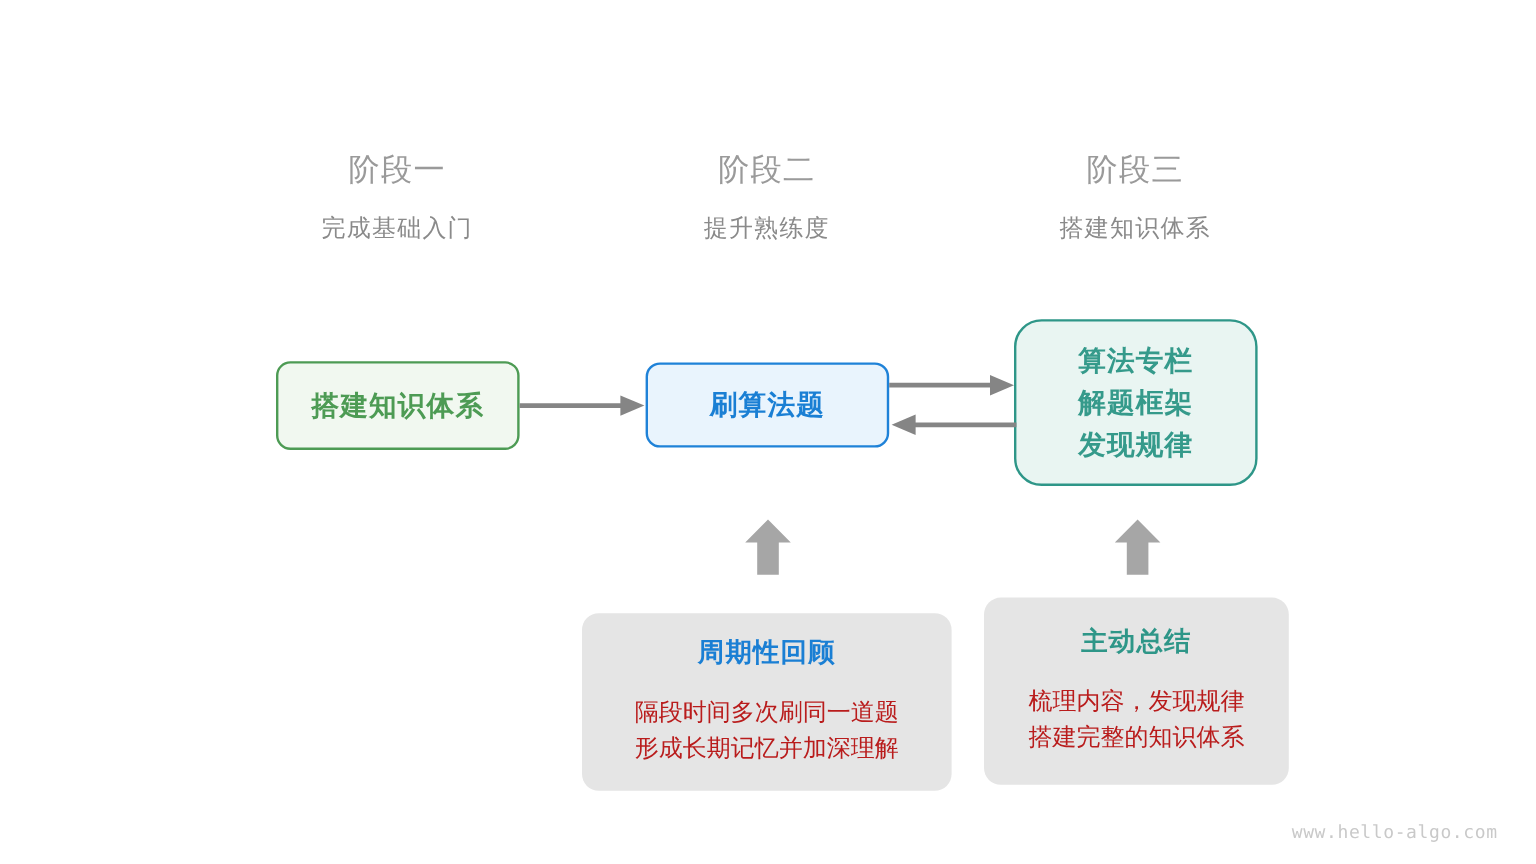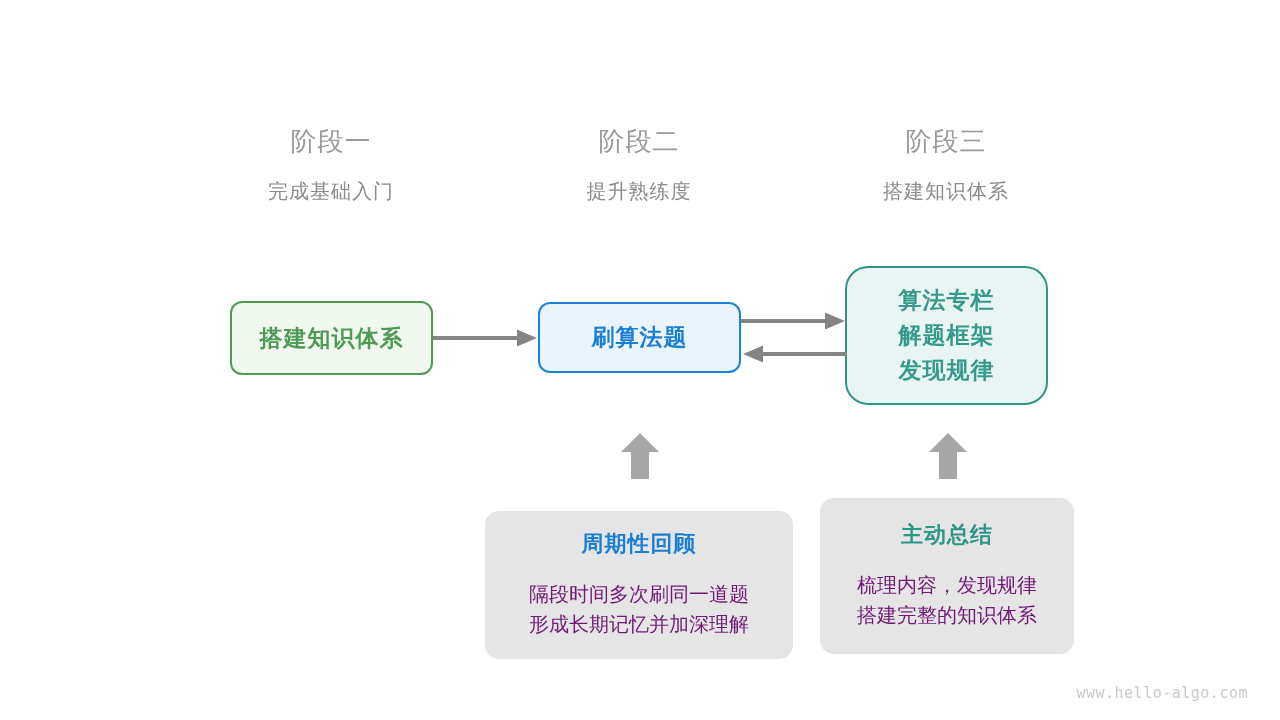--- a/index.html
+++ b/index.html
@@ -87,21 +87,21 @@
     font-size: 22px;
     font-weight: 700;
     letter-spacing: 1px;
     line-height: 1.2;
     margin-bottom: 22px;
   }
   .card-title.blue { color: #1a7fd4; }
   .card-title.teal { color: #2e9688; }
   .card-body {
     font-size: 20px;
-    color: #701a75;
+    color: #b91c1c;
     line-height: 30px;
     font-weight: 400;
   }
   .card-body span { display: block; white-space: nowrap; }
 
   .arrow-svg {
     position: absolute;
     overflow: visible;
   }
 

